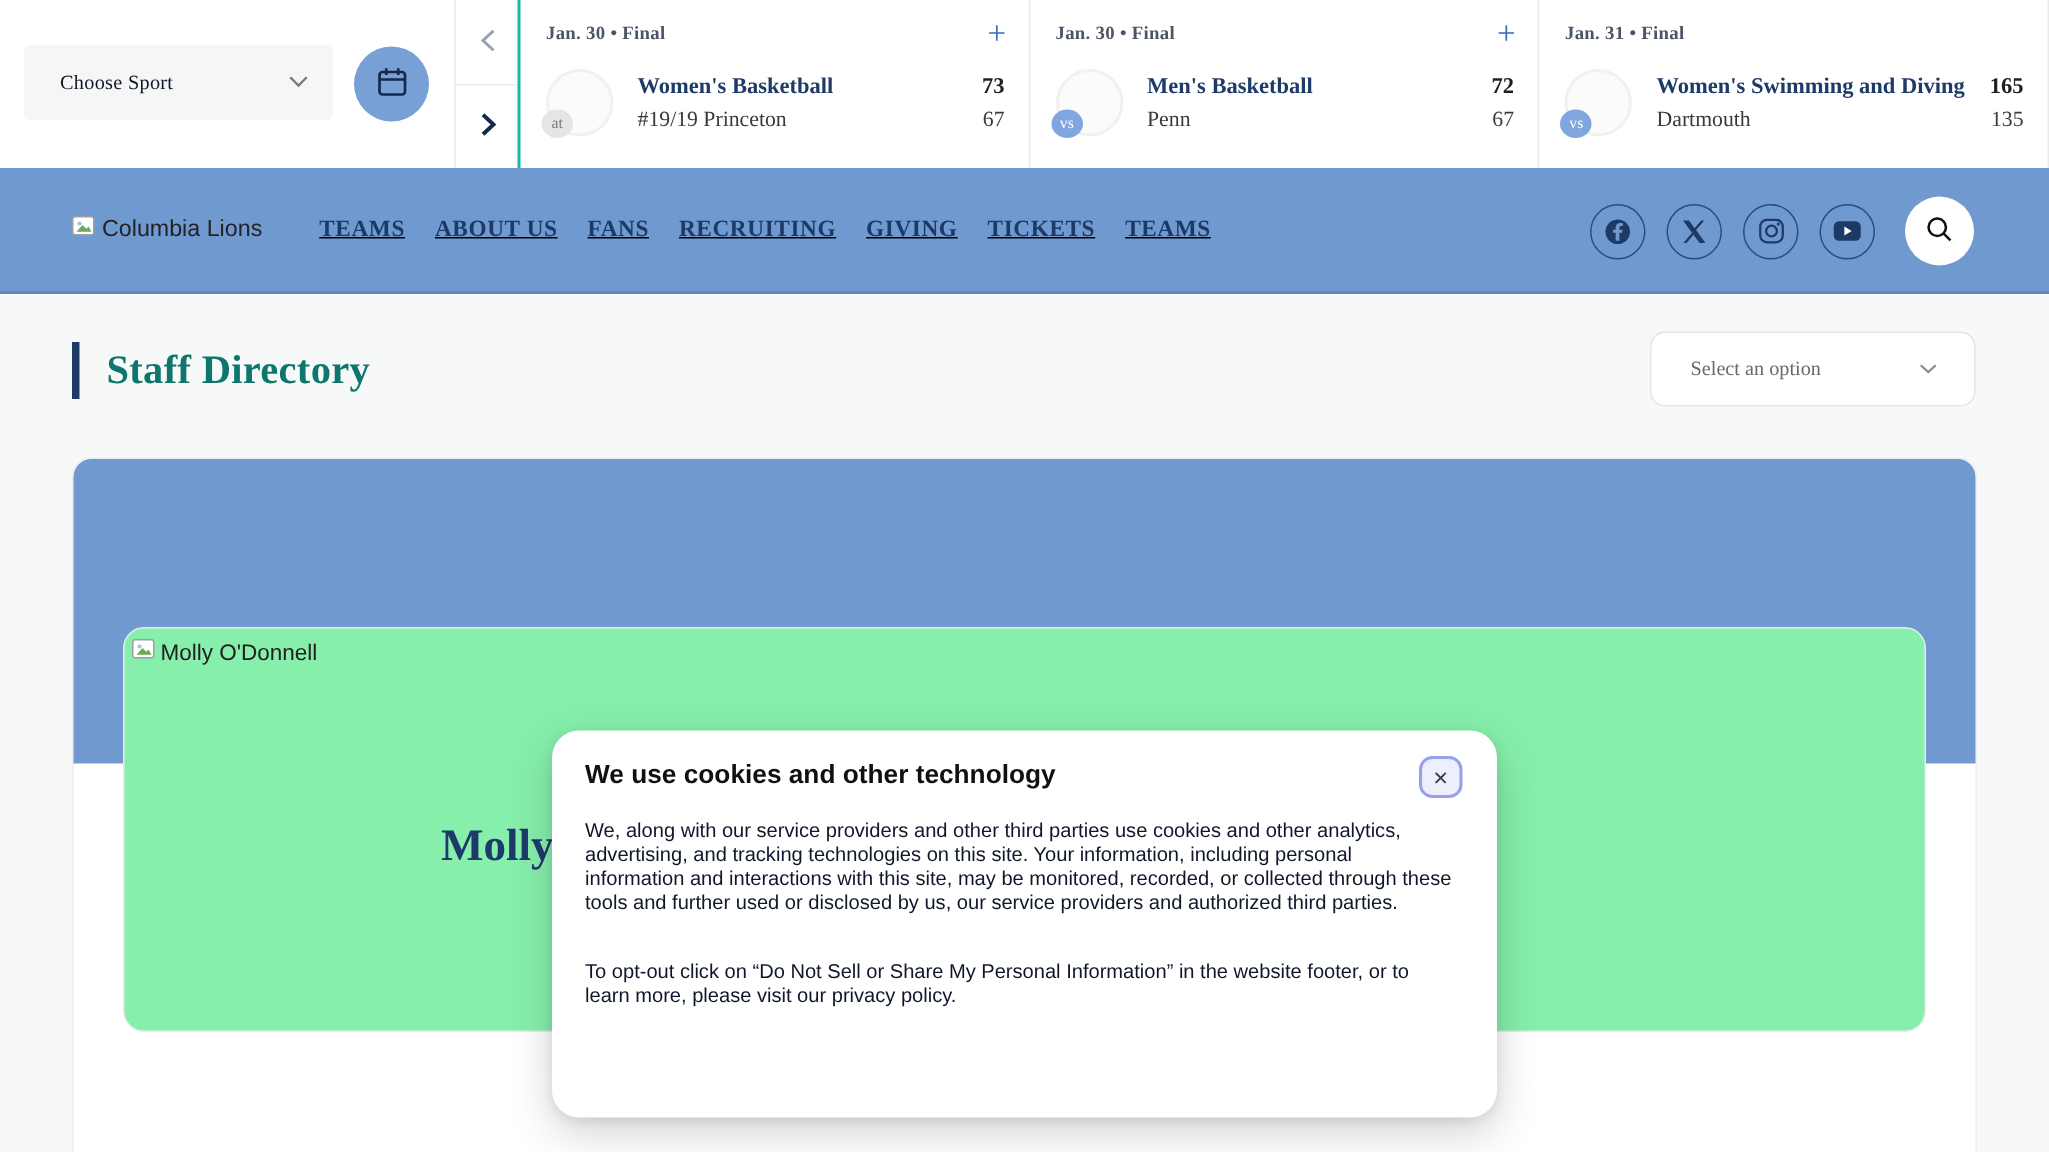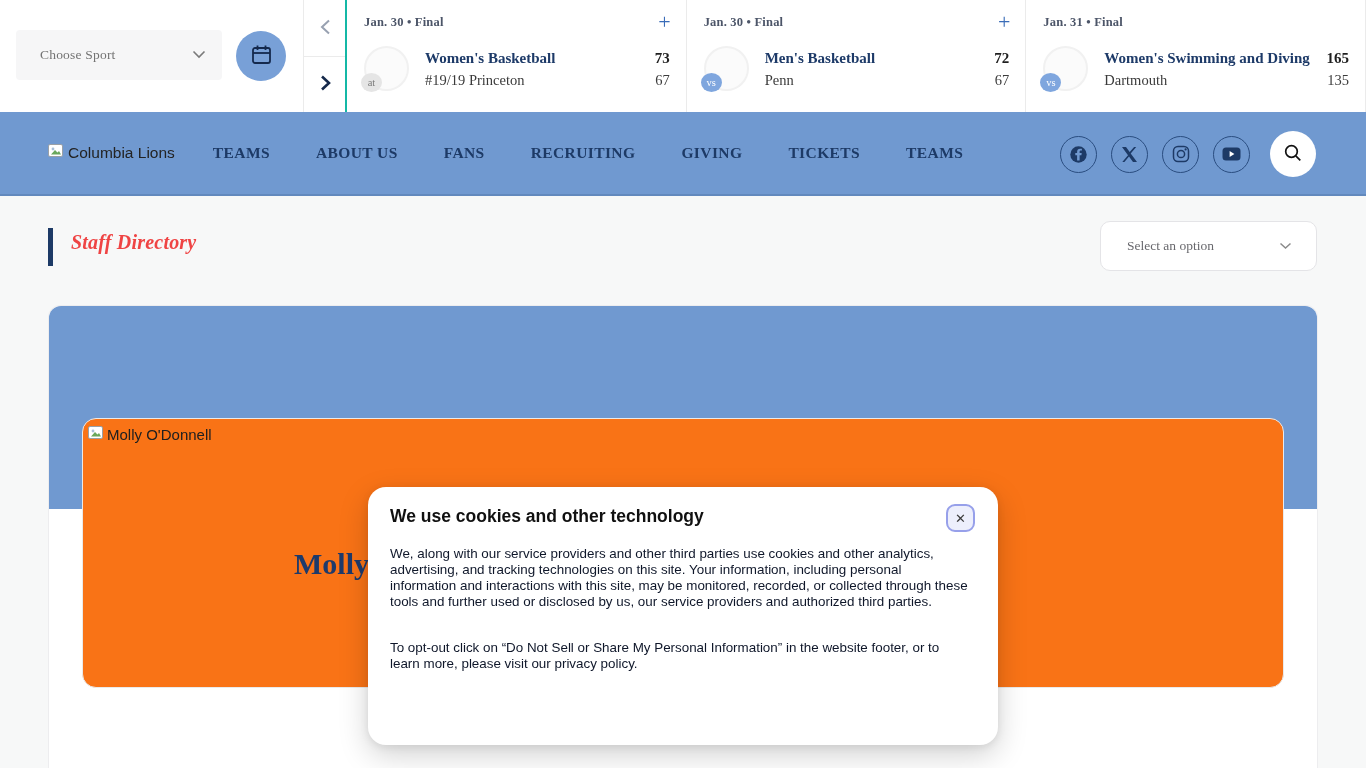--- a/index.html
+++ b/index.html
@@ -4,21 +4,21 @@
 <style>
   * { margin:0; padding:0; box-sizing:border-box; }
   html,body { width:1366px; height:768px; }
   body { font-family:"Liberation Serif", serif; background:#f7f8f8; overflow:hidden; }
   .screen { position:relative; width:1366px; height:768px; background:#f7f8f8; overflow:hidden; }
 
   
   .scorebar { position:absolute; left:0; top:0; width:1366px; height:112px; background:#ffffff; z-index:5; }
   .sport-select { position:absolute; left:16px; top:30px; width:206px; height:50px; background:#f6f6f7; border-radius:4px;
                   display:flex; align-items:center; justify-content:space-between; padding:0 16px 0 24px; cursor:pointer; }
-  .sport-select span { font-size:13.5px; color:#737373; letter-spacing:.2px; }
+  .sport-select span { font-size:13.5px; color:#0f172a; letter-spacing:.2px; }
   .cal-btn { position:absolute; left:236px; top:31px; width:50px; height:50px; border-radius:50%; background:#78a0d7;
              display:flex; align-items:center; justify-content:center; cursor:pointer; border:none; }
   .pager { position:absolute; left:303px; top:0; width:42px; height:112px; border-left:1px solid #ebebeb; }
   .pager::after { content:""; position:absolute; left:0; right:0; top:56px; height:1px; background:#ebebeb; }
   .pager-btn { position:absolute; left:0; width:42px; height:56px; display:flex; align-items:center; justify-content:center; cursor:pointer; background:none; border:none; }
   .pager-prev { top:0; }
   .pager-next { top:56px; }
 
   .games { position:absolute; left:345px; top:0; width:1021px; height:112px; display:flex; border-left:2px solid #14b8a6; }
   .game { position:relative; width:340px; height:112px; border-right:1px solid #ebebeb; cursor:pointer; }
@@ -32,37 +32,37 @@
   .team-line1 { position:absolute; left:78px; top:50px; font-size:15px; font-weight:bold; color:#1d3a68; }
   .team-line2 { position:absolute; left:78px; top:72px; font-size:14.5px; color:#3a3a3a; }
   .score1 { position:absolute; right:16px; top:50px; font-size:15px; font-weight:bold; color:#1f1f1f; }
   .score2 { position:absolute; right:16px; top:72px; font-size:14.5px; color:#3c3c3c; }
 
   
   .navbar { position:absolute; left:0; top:112px; width:1366px; height:84px; background:#7099d0; border-bottom:2px solid #6289bd;
             display:flex; align-items:center; z-index:5; }
   .logo { display:flex; align-items:center; margin-left:48px; cursor:pointer; }
   .logo-alt { font-family:"Liberation Sans",sans-serif; font-size:15.5px; color:#232323; margin-left:4px; }
-  .menu { display:flex; gap:46px; margin-left:38px; }
+  .menu { display:flex; gap:20px; margin-left:38px;text-decoration:underline; }
   .menu-item { font-size:15.5px; font-weight:bold; color:#1d3a66; letter-spacing:.4px; cursor:pointer; }
   .nav-right { position:absolute; right:50px; top:0; height:84px; display:flex; align-items:center; gap:14px; }
   .soc { width:37px; height:37px; border-radius:50%; border:1.3px solid #2a4d80; display:flex; align-items:center; justify-content:center; cursor:pointer; background:none; }
   .search-btn { width:46px; height:46px; border-radius:50%; background:#ffffff; border:none; display:flex; align-items:center; justify-content:center; cursor:pointer; margin-left:6px; }
 
   
   .page-head-bar { position:absolute; left:48px; top:228px; width:5px; height:38px; background:#1d3a66; }
-  .page-title { position:absolute; left:71px; top:231px; font-size:20px; font-weight:bold; color:#ef4444; letter-spacing:.2px;font-style:italic; }
+  .page-title { position:absolute; left:71px; top:231px; font-size:27px; font-weight:bold; color:#0f766e; letter-spacing:.2px; }
   .filter-select { position:absolute; left:1100px; top:221px; width:217px; height:50px; background:#ffffff; border:1px solid #e4e4e7; border-radius:10px;
                    display:flex; align-items:center; justify-content:space-between; padding:0 24px 0 26px; cursor:pointer; }
   .filter-select span { font-size:13.5px; color:#68686d; }
 
   
   .outer-card { position:absolute; left:48px; top:305px; width:1270px; height:500px; background:#ffffff; border:1px solid #ededef; border-radius:12px; }
   .cover { position:absolute; left:0; top:0; width:100%; height:203px; background:#7099d0; border-radius:12px 12px 0 0; }
-  .photo-card { position:absolute; left:82px; top:418px; width:1202px; height:270px; background:#f97316; border:1px solid #eaeaea; border-radius:14px; z-index:2; }
+  .photo-card { position:absolute; left:82px; top:418px; width:1202px; height:270px; background:#86efac; border:1px solid #eaeaea; border-radius:14px; z-index:2; }
   .photo-alt { position:absolute; left:5px; top:6px; display:flex; align-items:center; gap:3px;
                font-family:"Liberation Sans",sans-serif; font-size:15px; color:#202020; }
   .person-name { position:absolute; left:211px; top:128px; font-size:30px; font-weight:bold; color:#1d3a6b; white-space:nowrap; }
 
   
   .dialog { position:absolute; left:368px; top:487px; width:630px; height:258px; background:#ffffff; border-radius:18px;
             box-shadow:0 10px 30px rgba(0,0,0,.18), 0 2px 8px rgba(0,0,0,.08); z-index:10;
             font-family:"Liberation Sans",sans-serif; }
   .dialog-title { position:absolute; left:22px; top:19px; font-size:17.5px; font-weight:bold; color:#101010; }
   .dialog-close { position:absolute; left:578px; top:17px; width:29px; height:28px; border-radius:9px; border:2px solid #97a0ea; background:#edeffc;

